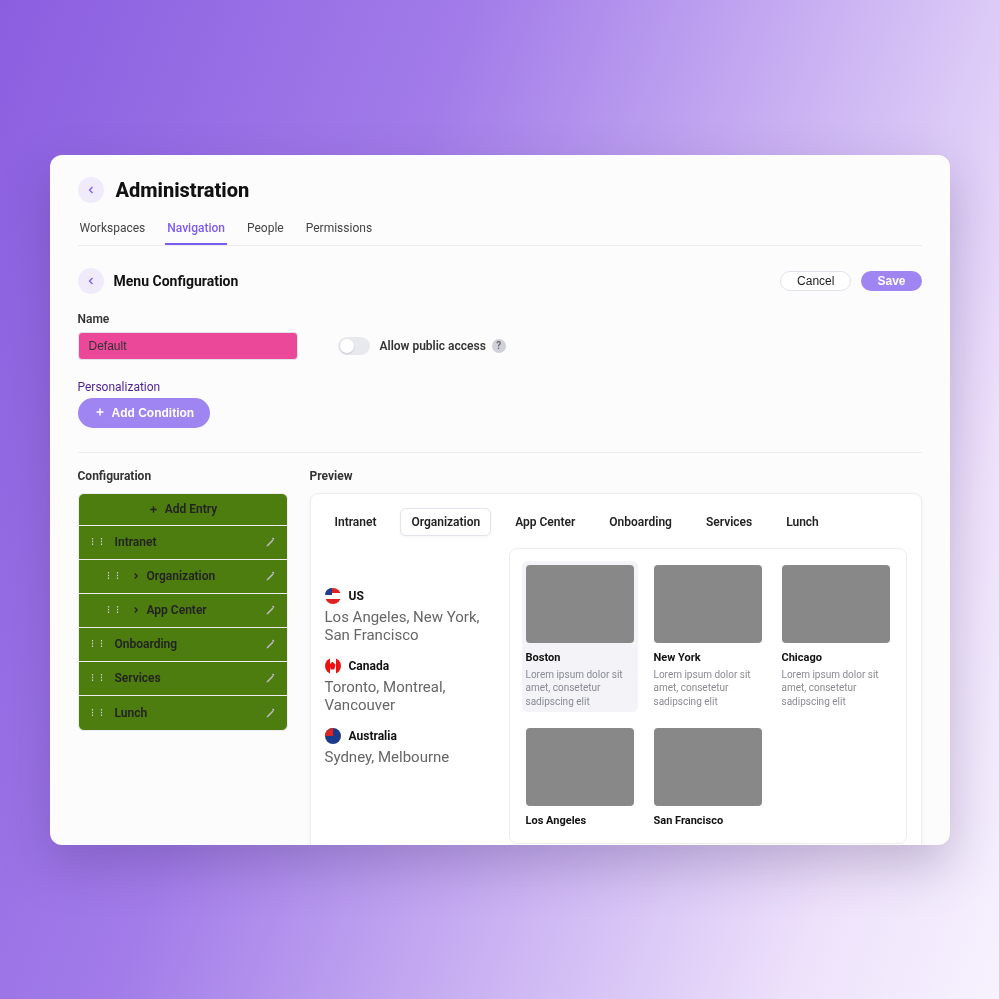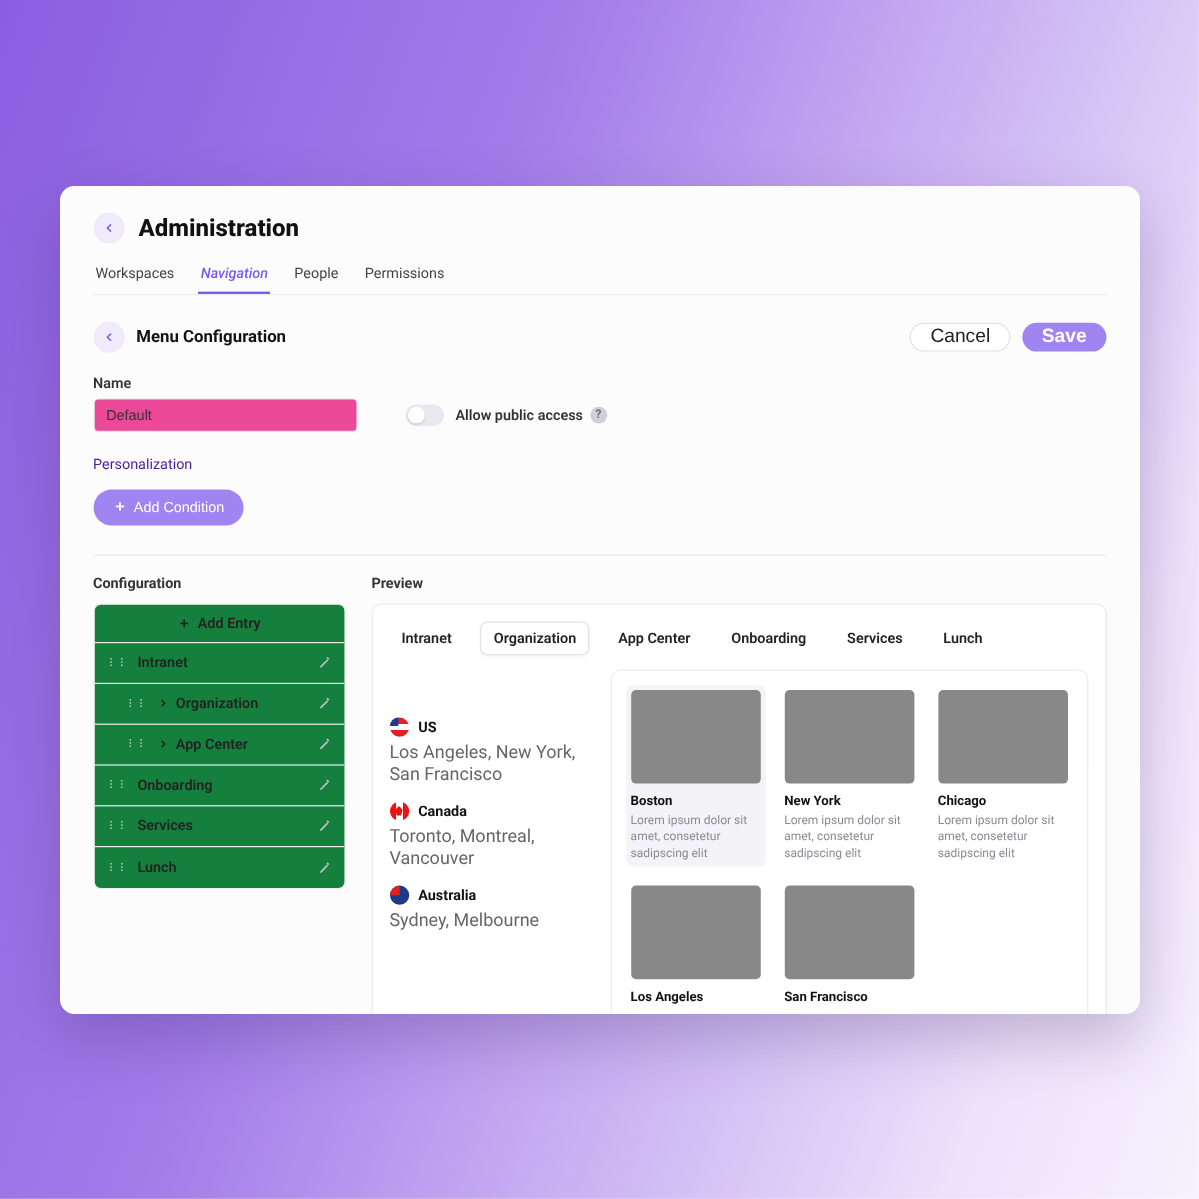--- a/index.html
+++ b/index.html
@@ -20,26 +20,26 @@
   .hdr { display:flex; align-items:center; gap:12px; }
   .circle-btn {
     width:26px; height:26px; border-radius:50%;
     background:#efebfb; display:flex; align-items:center; justify-content:center;
     cursor:pointer;
   }
   .circle-btn svg { stroke:#7a5cf0; }
   .title-main { font-size:20px; font-weight:800; color:#111; }
   .tabs-main { margin-top:18px; border-bottom:1px solid #ececf1; display:flex; gap:18px; font-size:12px; }
   .tab-main { color:#444; padding:0 2px 8px 2px; cursor:pointer; }
-  .tab-main.active { color:#7a5cf0; border-bottom:2px solid #7a5cf0; font-weight:500;font-style:italic; }
+  .tab-main.active { color:#7a5cf0; border-bottom:2px solid #7a5cf0; font-weight:500; }
   .subhdr { margin-top:22px; display:flex; align-items:center; }
   .subhdr-left { display:flex; align-items:center; gap:10px; }
   .subtitle { font-size:14px; font-weight:700; color:#111; }
   .subhdr-right { margin-left:auto; display:flex; gap:10px; }
-  .btn { font-size:16px; border-radius:16px; padding:2px 16px; cursor:pointer; border:none; }
+  .btn { font-size:12px; border-radius:16px; padding:2px 16px; cursor:pointer; border:none; }
   .btn-cancel { background:#fff; border:1px solid #e2e2ea; color:#222; }
   .btn-save   { background:#9f85f2; color:#fff; font-weight:600; }
   .form-row { margin-top:18px; display:flex; align-items:flex-end; gap:40px; font-size:12px; }
   .field { display:flex; flex-direction:column; gap:6px; }
   .lbl { color:#333; font-weight:600; font-size:12px; }
   .text-input {
     width:220px; height:28px; border:1px solid #e2e2ea; border-radius:4px;
     background:#ec4899; padding:0 10px; font-size:12px; color:#333;
   }
   .toggle-row { display:flex; align-items:center; gap:10px; height:28px; }
@@ -50,30 +50,30 @@
     content:""; position:absolute; left:2px; top:2px; width:14px; height:14px;
     background:#fff; border-radius:50%; box-shadow:0 1px 2px rgba(0,0,0,.15);
   }
   .toggle-lbl { color:#333; font-size:12px; font-weight:600; display:flex; align-items:center; gap:6px;}
   .help-dot { width:14px; height:14px; border-radius:50%; background:#d0d0d8; color:#666;
               font-size:10px; display:flex; align-items:center; justify-content:center; }
   .pers { margin-top:20px; font-size:12px; }
   .pers-t { font-weight:400; color:#4c1d95; }
   .pers-s { color:#8a8a96; margin-top:4px; }
   .add-btn {
-    margin-top:14px; background:#9f85f2; color:#fff; border:none; border-radius:16px;
+    margin-top:4px; background:#9f85f2; color:#fff; border:none; border-radius:16px;
     padding:8px 16px; font-size:12px; display:flex; align-items:flex-start; gap:6px; cursor:pointer;
-    font-weight:400;
+    font-weight:700;
   }
   .divider { margin-top:24px; height:1px; background:#ececf1; }
   .cols { margin-top:16px; display:flex; gap:22px; min-height:0; flex:1; }
   .col-left { width:210px; }
   .col-title { font-size:12px; font-weight:700; color:#333; margin-bottom:10px; }
   .list {
-    border:1px solid #ececf1; border-radius:6px; background:#15803d; overflow:hidden;
+    border:1px solid #ececf1; border-radius:6px; background:#4d7c0f; overflow:hidden;
   }
   .add-entry {
     display:flex; align-items:center; justify-content:center; gap:6px;
     font-size:12px; color:#222; font-weight:600; height:32px; cursor:pointer;
     border-bottom:1px solid #ececf1;
   }
   .row {
     display:flex; align-items:center; height:34px; padding:0 10px;
     border-bottom:1px solid #ececf1; font-size:12px; color:#222; font-weight:600;
   }

